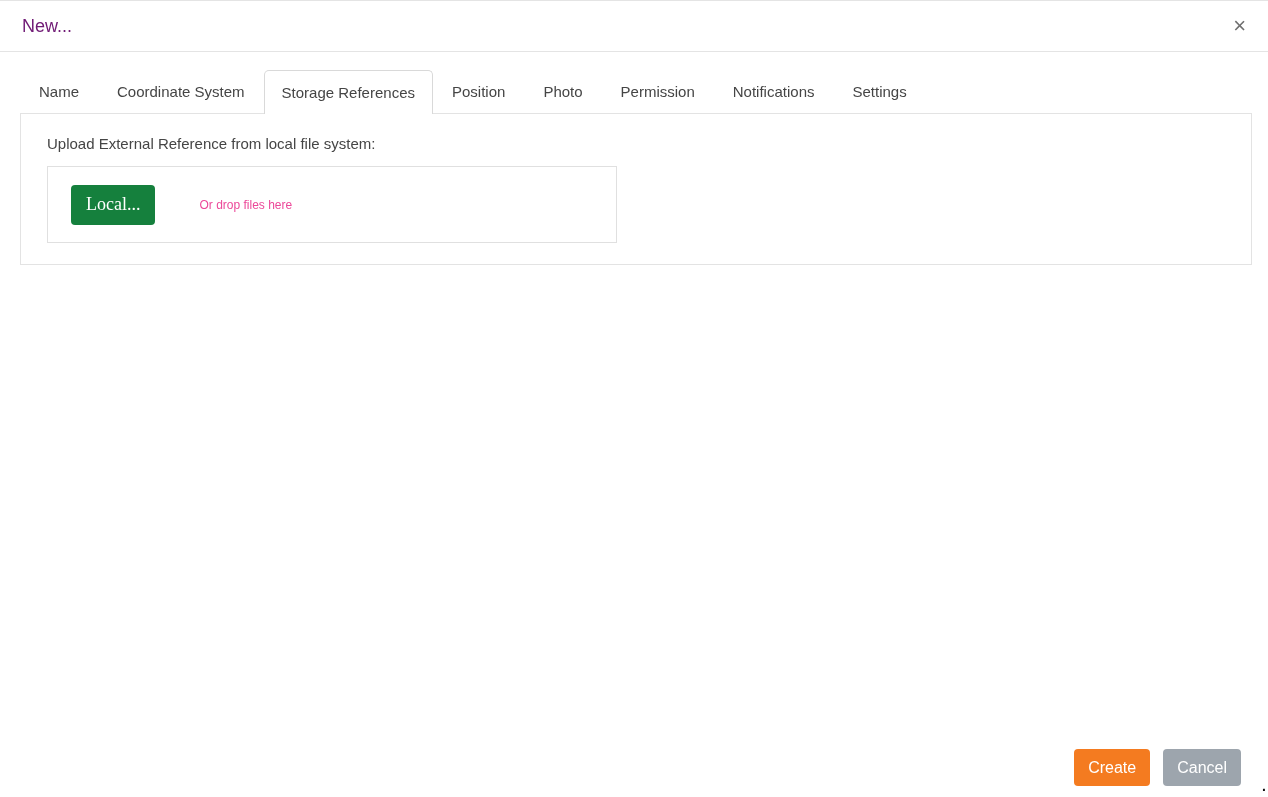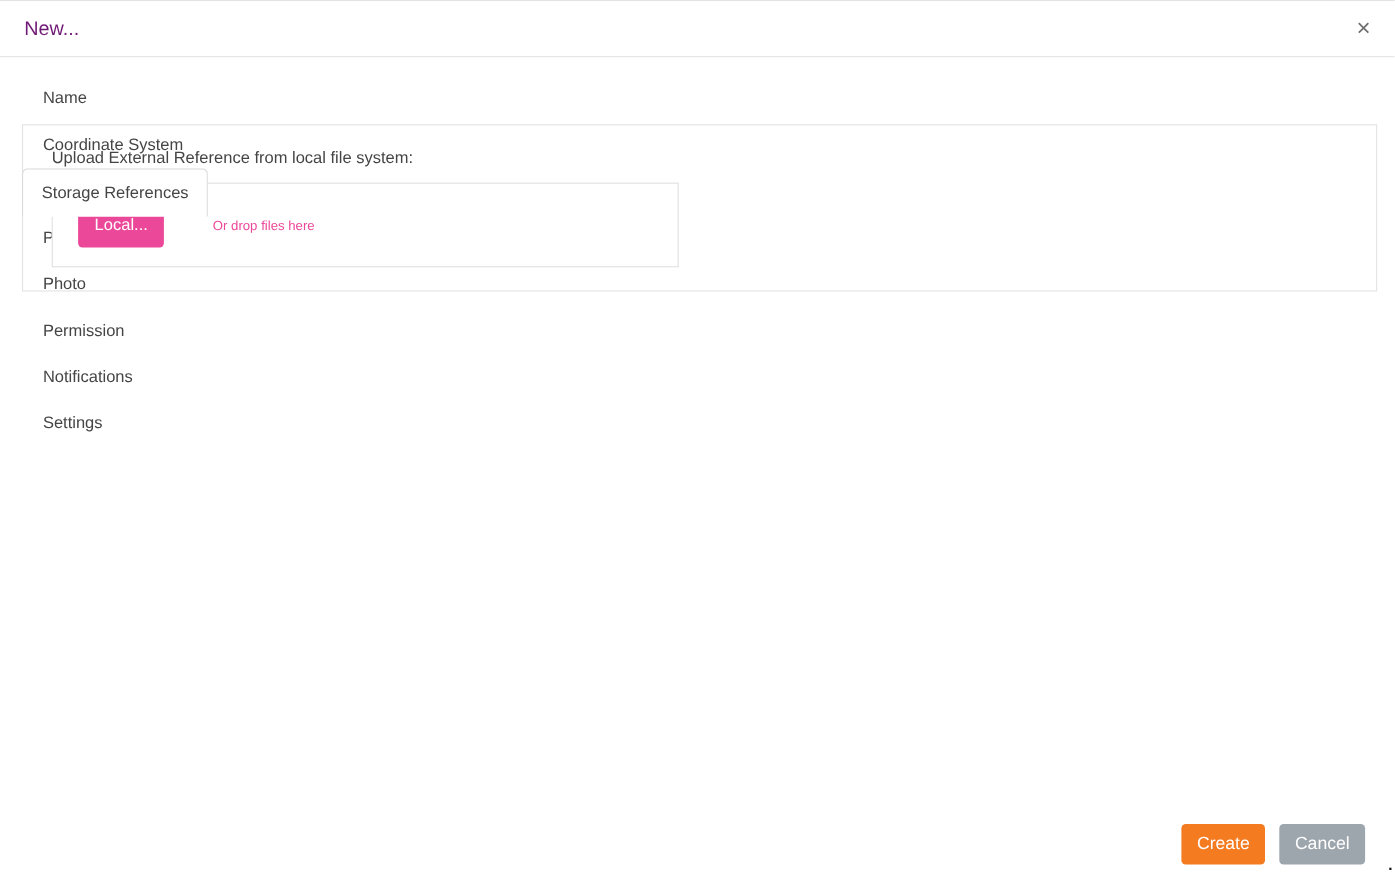--- a/index.html
+++ b/index.html
@@ -33,24 +33,23 @@
     font-size: 22px;
     color: #6f6f6f;
     cursor: pointer;
     line-height: 1;
     padding: 2px 6px;
     user-select: none;
   }
   
   .tabbar {
     display: flex;
-    align-items: flex-start;
+    align-items: flex-end;
     margin: 17px 16px 0 20px;
     height: 44px;
-    flex-direction: column;
   }
   .tab {
     font-size: 15px;
     color: #454545;
     padding: 0 19px;
     line-height: 42px;
     height: 42px;
     cursor: pointer;
     white-space: nowrap;
     background: transparent;
@@ -88,24 +87,24 @@
   }
   .drop-zone {
     border: 1px solid #e0e0e0;
     height: 77px;
     display: flex;
     align-items: center;
     padding-left: 23px;
     background: #ffffff;
   }
   .btn-orange {
-    background: #ec4899;
+    background: #15803d;
     color: #ffffff;
-    font-family: Liberation Sans, sans-serif;
-    font-size: 15px;
+    font-family: Liberation Serif, serif;
+    font-size: 18px;
     border: none;
     border-radius: 4px;
     padding: 0 15px;
     height: 40px;
     cursor: pointer;
   }
   .drop-hint {
     font-size: 12px;
     color: #ec4899;
     margin-left: 44px;

